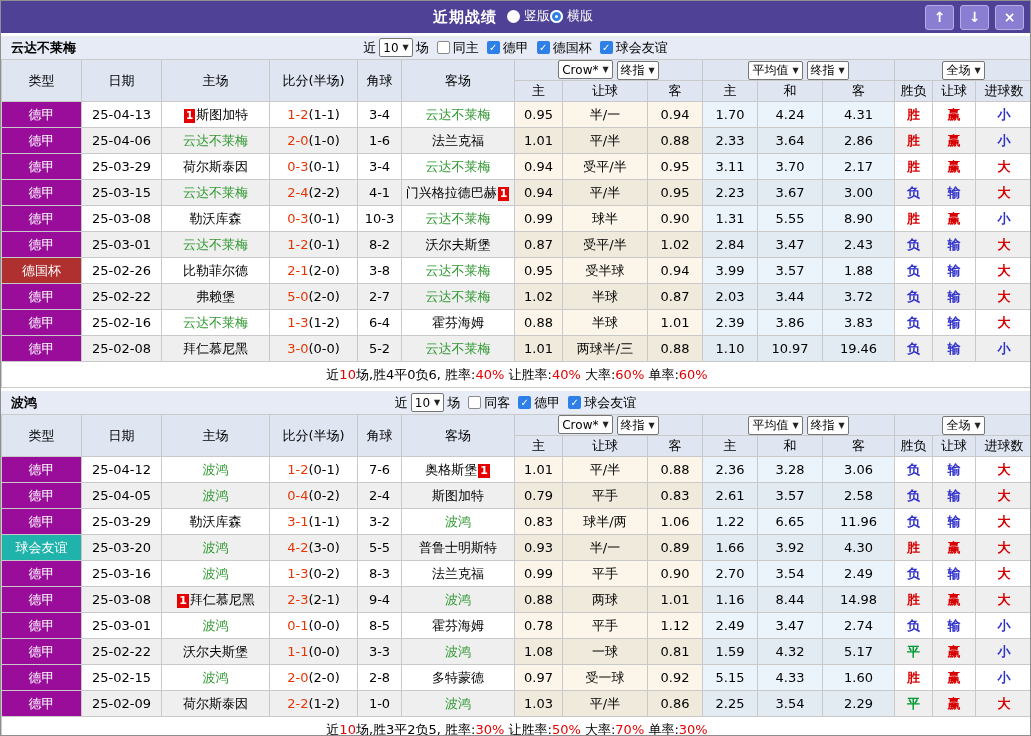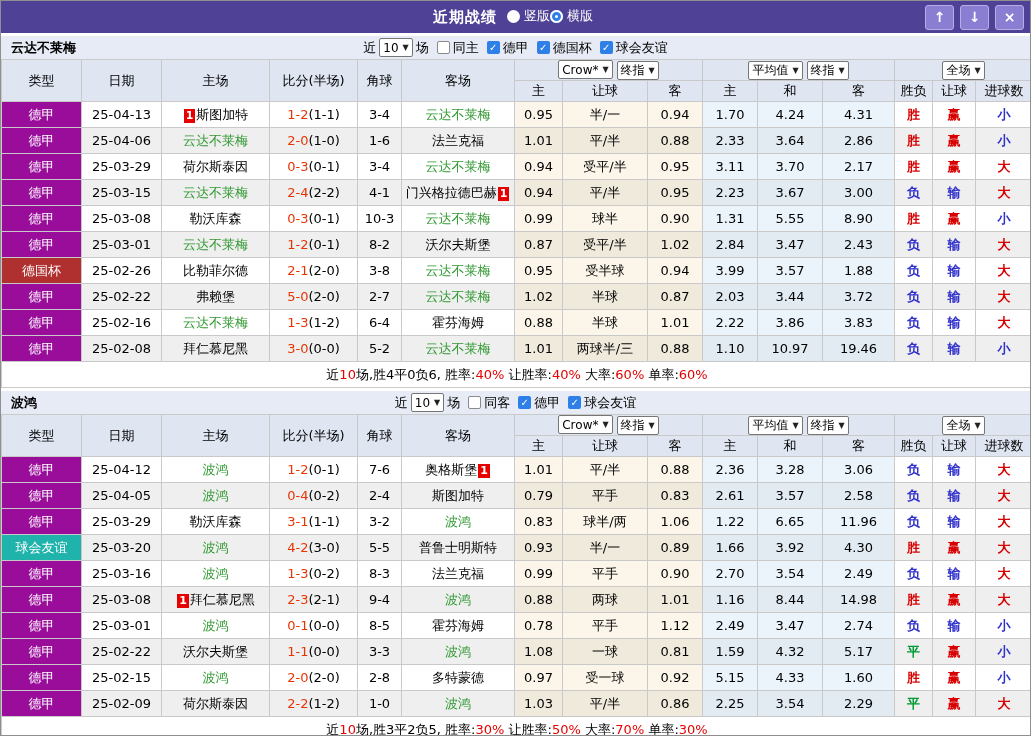--- a/index.html
+++ b/index.html
@@ -284,21 +284,21 @@
             <tr>
               <td class="typecell" style="background: rgb(154, 13, 154);">德甲</td>
               <td>25-02-16</td>
               <td><span style="color: rgb(51, 153, 51);">云达不莱梅</span></td>
               <td><span style="color: rgb(232, 52, 0);">1-3</span><span>(1-2)</span></td>
               <td>6-4</td>
               <td><span style="color: rgb(0, 0, 0);">霍芬海姆</span></td>
               <td class="cream">0.88</td>
               <td class="cream">半球</td>
               <td class="cream">1.01</td>
-              <td class="pale">2.22</td>
+              <td class="pale">2.39</td>
               <td class="pale">3.86</td>
               <td class="pale">3.83</td>
               <td><span class="res" style="color: rgb(48, 48, 204);">负</span></td>
               <td><span class="res" style="color: rgb(48, 48, 204);">输</span></td>
               <td><span class="res" style="color: rgb(216, 0, 0);">大</span></td>
             </tr>
             <tr class="even">
               <td class="typecell" style="background: rgb(154, 13, 154);">德甲</td>
               <td>25-02-08</td>
               <td><span style="color: rgb(0, 0, 0);">拜仁慕尼黑</span></td>

